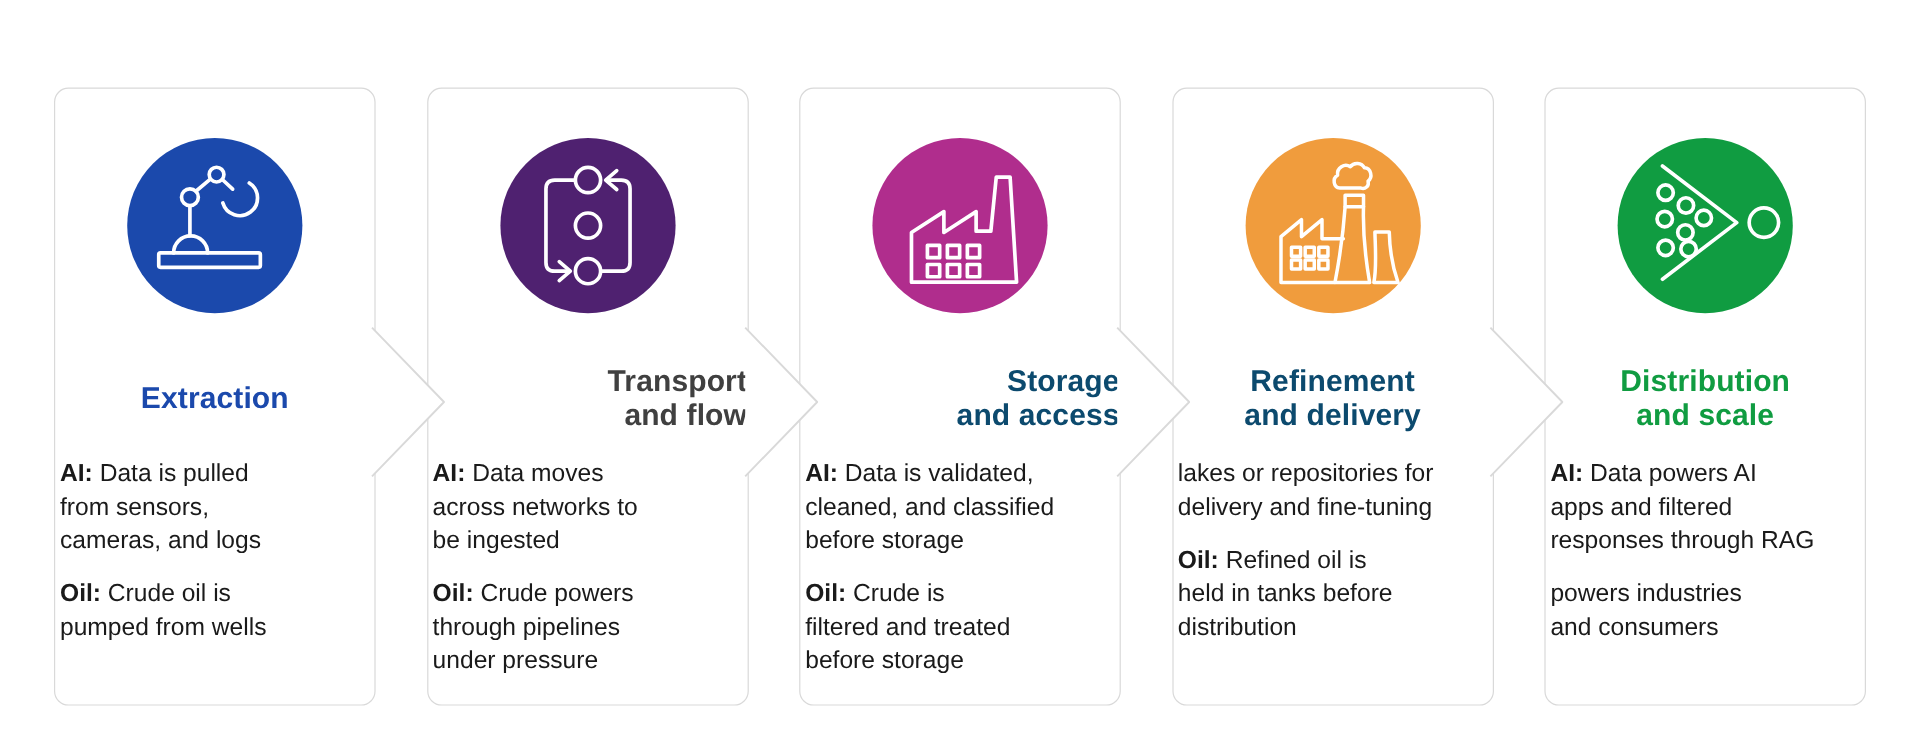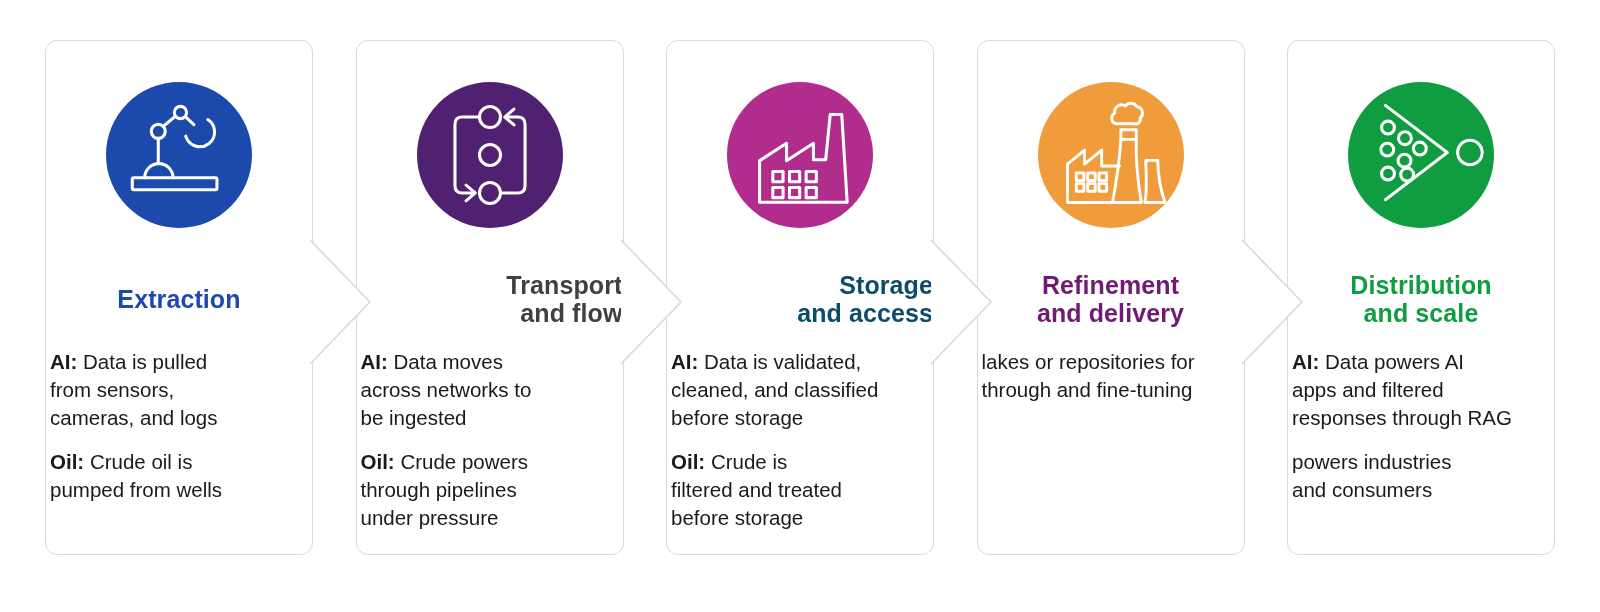--- a/index.html
+++ b/index.html
@@ -3,21 +3,21 @@
 <meta charset="utf-8">
 <style>
   html,body{margin:0;padding:0;background:#fff;}
   body{
     width:1600px;height:612px;overflow:hidden;
     font-family:"Liberation Sans",sans-serif;
     -webkit-font-smoothing:antialiased;
   }
   .row{
     display:flex;justify-content:space-between;
-    padding:40px 45px 0 45px;box-sizing:border-box;width:1600px;
+    padding:73px 45px 0 45px;box-sizing:border-box;width:1600px;
   }
   .card{
     position:relative;width:268px;height:515px;box-sizing:border-box;
     background:#fff;border:1.5px solid #D9D9D9;border-radius:12px;
   }
   .circle{
     width:146px;height:146px;border-radius:50%;
     margin:41px auto 0 auto;
   }
   .circle svg{width:100%;height:100%;display:block;}
@@ -166,28 +166,33 @@
           <rect x="26.2" y="69.6" width="5.2" height="5.2"></rect>
           <rect x="34" y="69.6" width="5.2" height="5.2"></rect>
           <rect x="41.8" y="69.6" width="5.2" height="5.2"></rect>
           <path d="M56.8 32.7 H67.3 V39.3 C66.9 52 68.3 68 70.8 82.5 H51 C53.8 68 55.9 52 56.8 39.3 Z"></path>
           <line x1="56.8" y1="39.3" x2="67.3" y2="39.3"></line>
           <path d="M73.8 53.7 H82 C82.2 63.5 84.2 74.5 87 82.5 H73.2 C74.9 74.5 74.1 63.5 73.8 53.7 Z"></path>
           <path d="M53.8 28.6 C50.2 28.2 49.3 23.2 52.5 21.3 C51.9 16.9 56.5 14.2 59.8 16.4 C61.8 13.6 66.3 14 67.8 17 C71.6 17.2 72.8 22.4 69.9 24.6 C70.7 27.6 68.2 29.3 65.9 28.6 Z"></path>
         </g>
       </svg>
     </div>
-    <h2 class="title" style="color: #701a75; align-items: center;">
+    <h2 class="title" style="color: #0c4a6e; align-items: center;">
       <span class="tline">Refinement</span>
       <span class="tline">and delivery</span>
     </h2>
     <div class="body">
       <p class="para">
         <span class="line">lakes or repositories for</span>
-        <span class="line">through and fine-tuning</span>
+        <span class="line">delivery and fine-tuning</span>
+      </p>
+      <p class="para">
+        <span class="line"><b class="plabel">Oil:</b> <span>Refined oil is</span></span>
+        <span class="line">held in tanks before</span>
+        <span class="line">distribution</span>
       </p>
     </div>
     <svg class="chevron" viewBox="0 0 62 126">
       <path d="M1 1 L61 63 L1 125" fill="#fff" stroke="#D9D9D9" stroke-width="1.6" stroke-linejoin="round"></path>
     </svg>
   </section>
 
   <section class="card">
     <div class="circle" style="background-color: rgb(16, 156, 65);">
       <svg viewBox="0 0 100 100">

